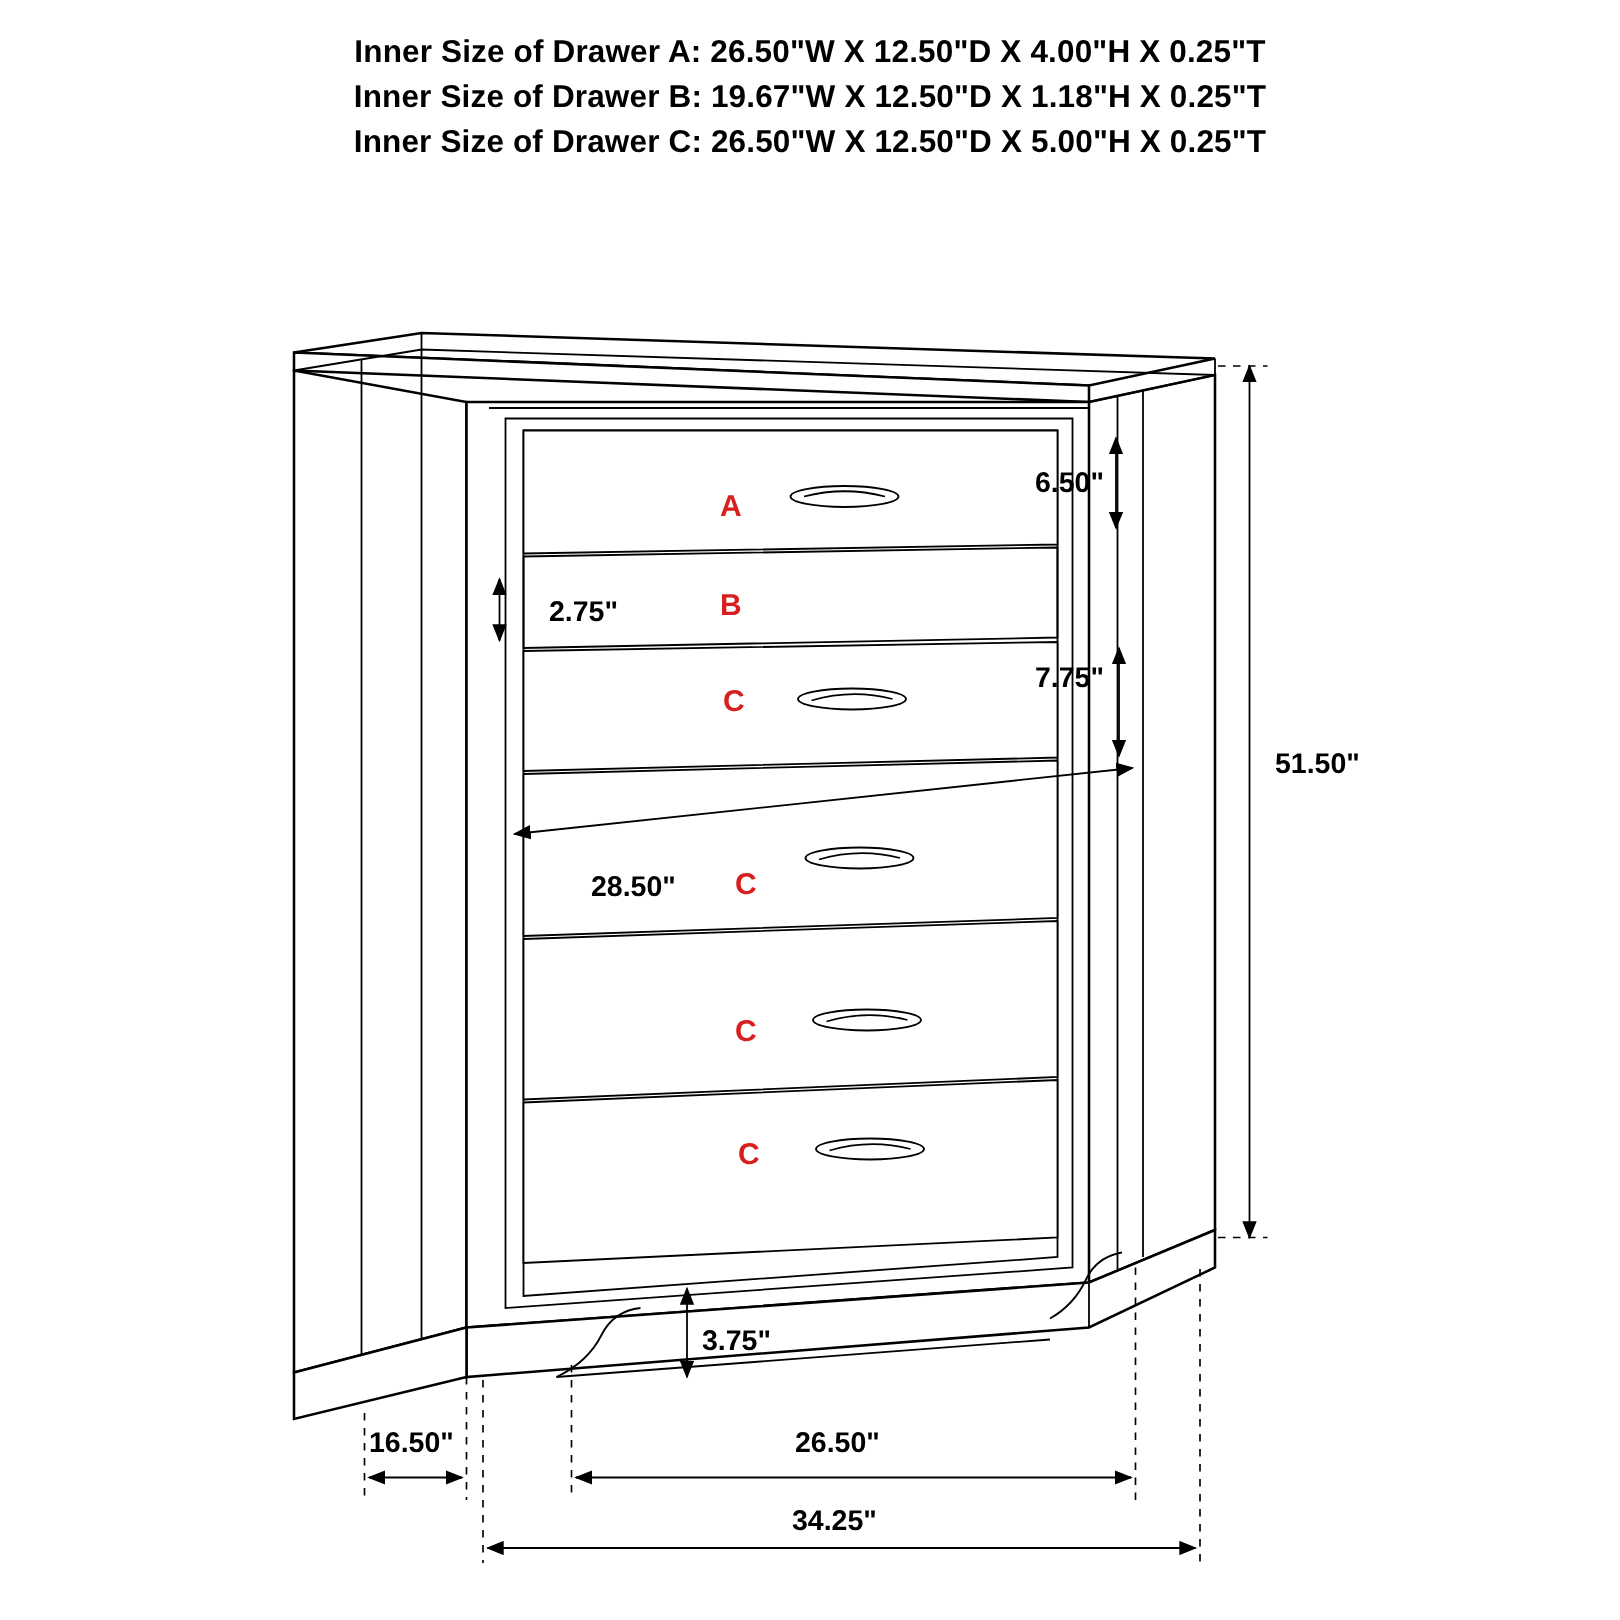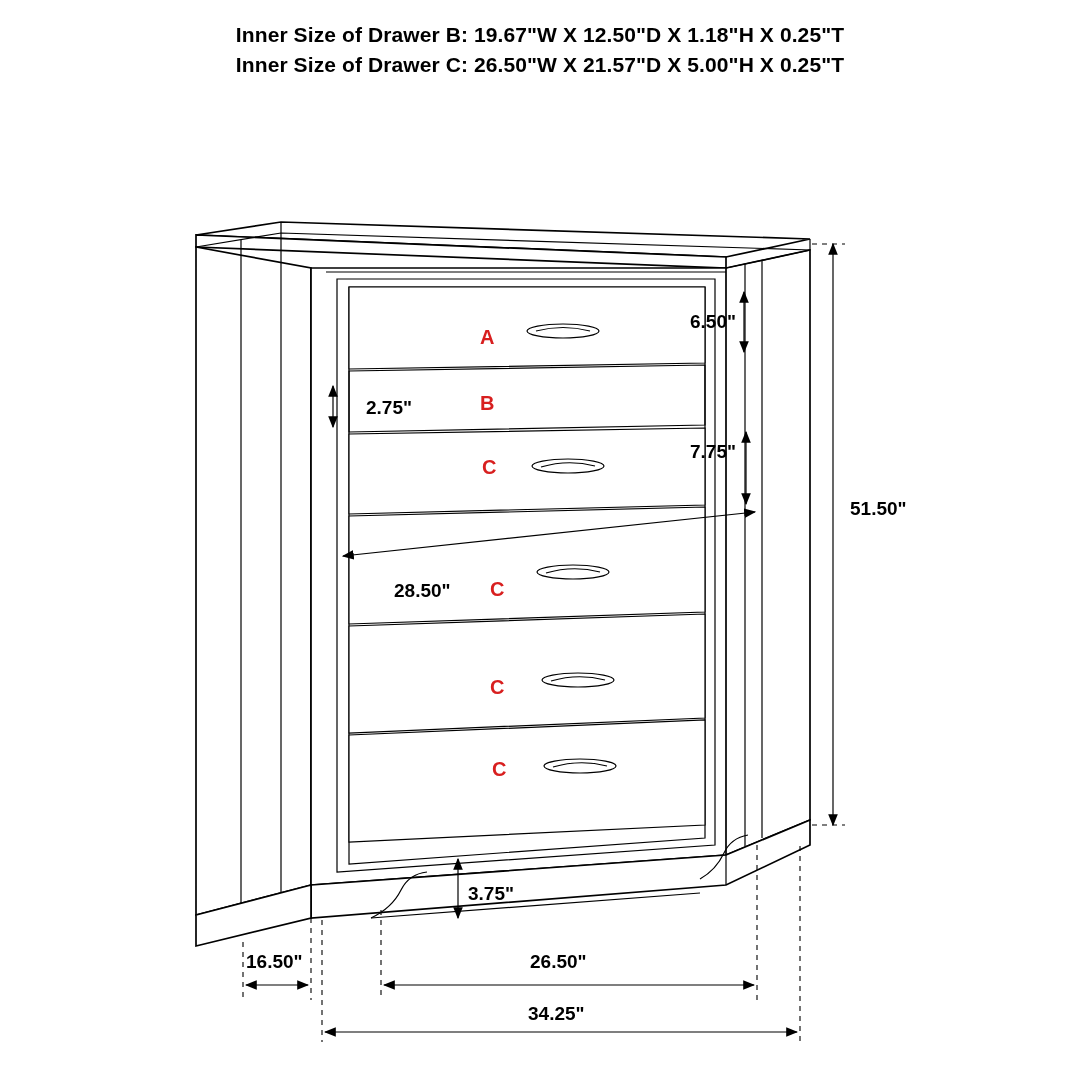--- a/index.html
+++ b/index.html
@@ -53,22 +53,23 @@
   .med { stroke-width: 1.7; }
   .dash { stroke-dasharray: 5 5; stroke-width: 1.1; }
   .fillwhite { fill: #ffffff; }
 </style>
 </head>
 <body>
 
 <div id="stage">
 
   <div class="spec-block">
+    <div class="spec-line">Inner Size of Drawer A: 26.50"W X 12.50"D X 4.00"H X 0.25"T</div>
     <div class="spec-line">Inner Size of Drawer B: 19.67"W X 12.50"D X 1.18"H X 0.25"T</div>
-    <div class="spec-line">Inner Size of Drawer C: 26.50"W X 21.57"D X 5.00"H X 0.25"T</div>
+    <div class="spec-line">Inner Size of Drawer C: 26.50"W X 12.50"D X 5.00"H X 0.25"T</div>
   </div>
 
   <svg class="art" viewBox="0 0 1080 1080">
 
     <defs>
       <pattern id="glitter" width="7" height="7" patternUnits="userSpaceOnUse">
         <rect width="7" height="7" fill="#ffffff"></rect>
         <circle cx="1.5" cy="1.8" r="0.9" fill="#2b2b2b"></circle>
         <circle cx="5.2" cy="4.4" r="0.8" fill="#2b2b2b"></circle>
         <circle cx="3.4" cy="6.2" r="0.6" fill="#555555"></circle>

